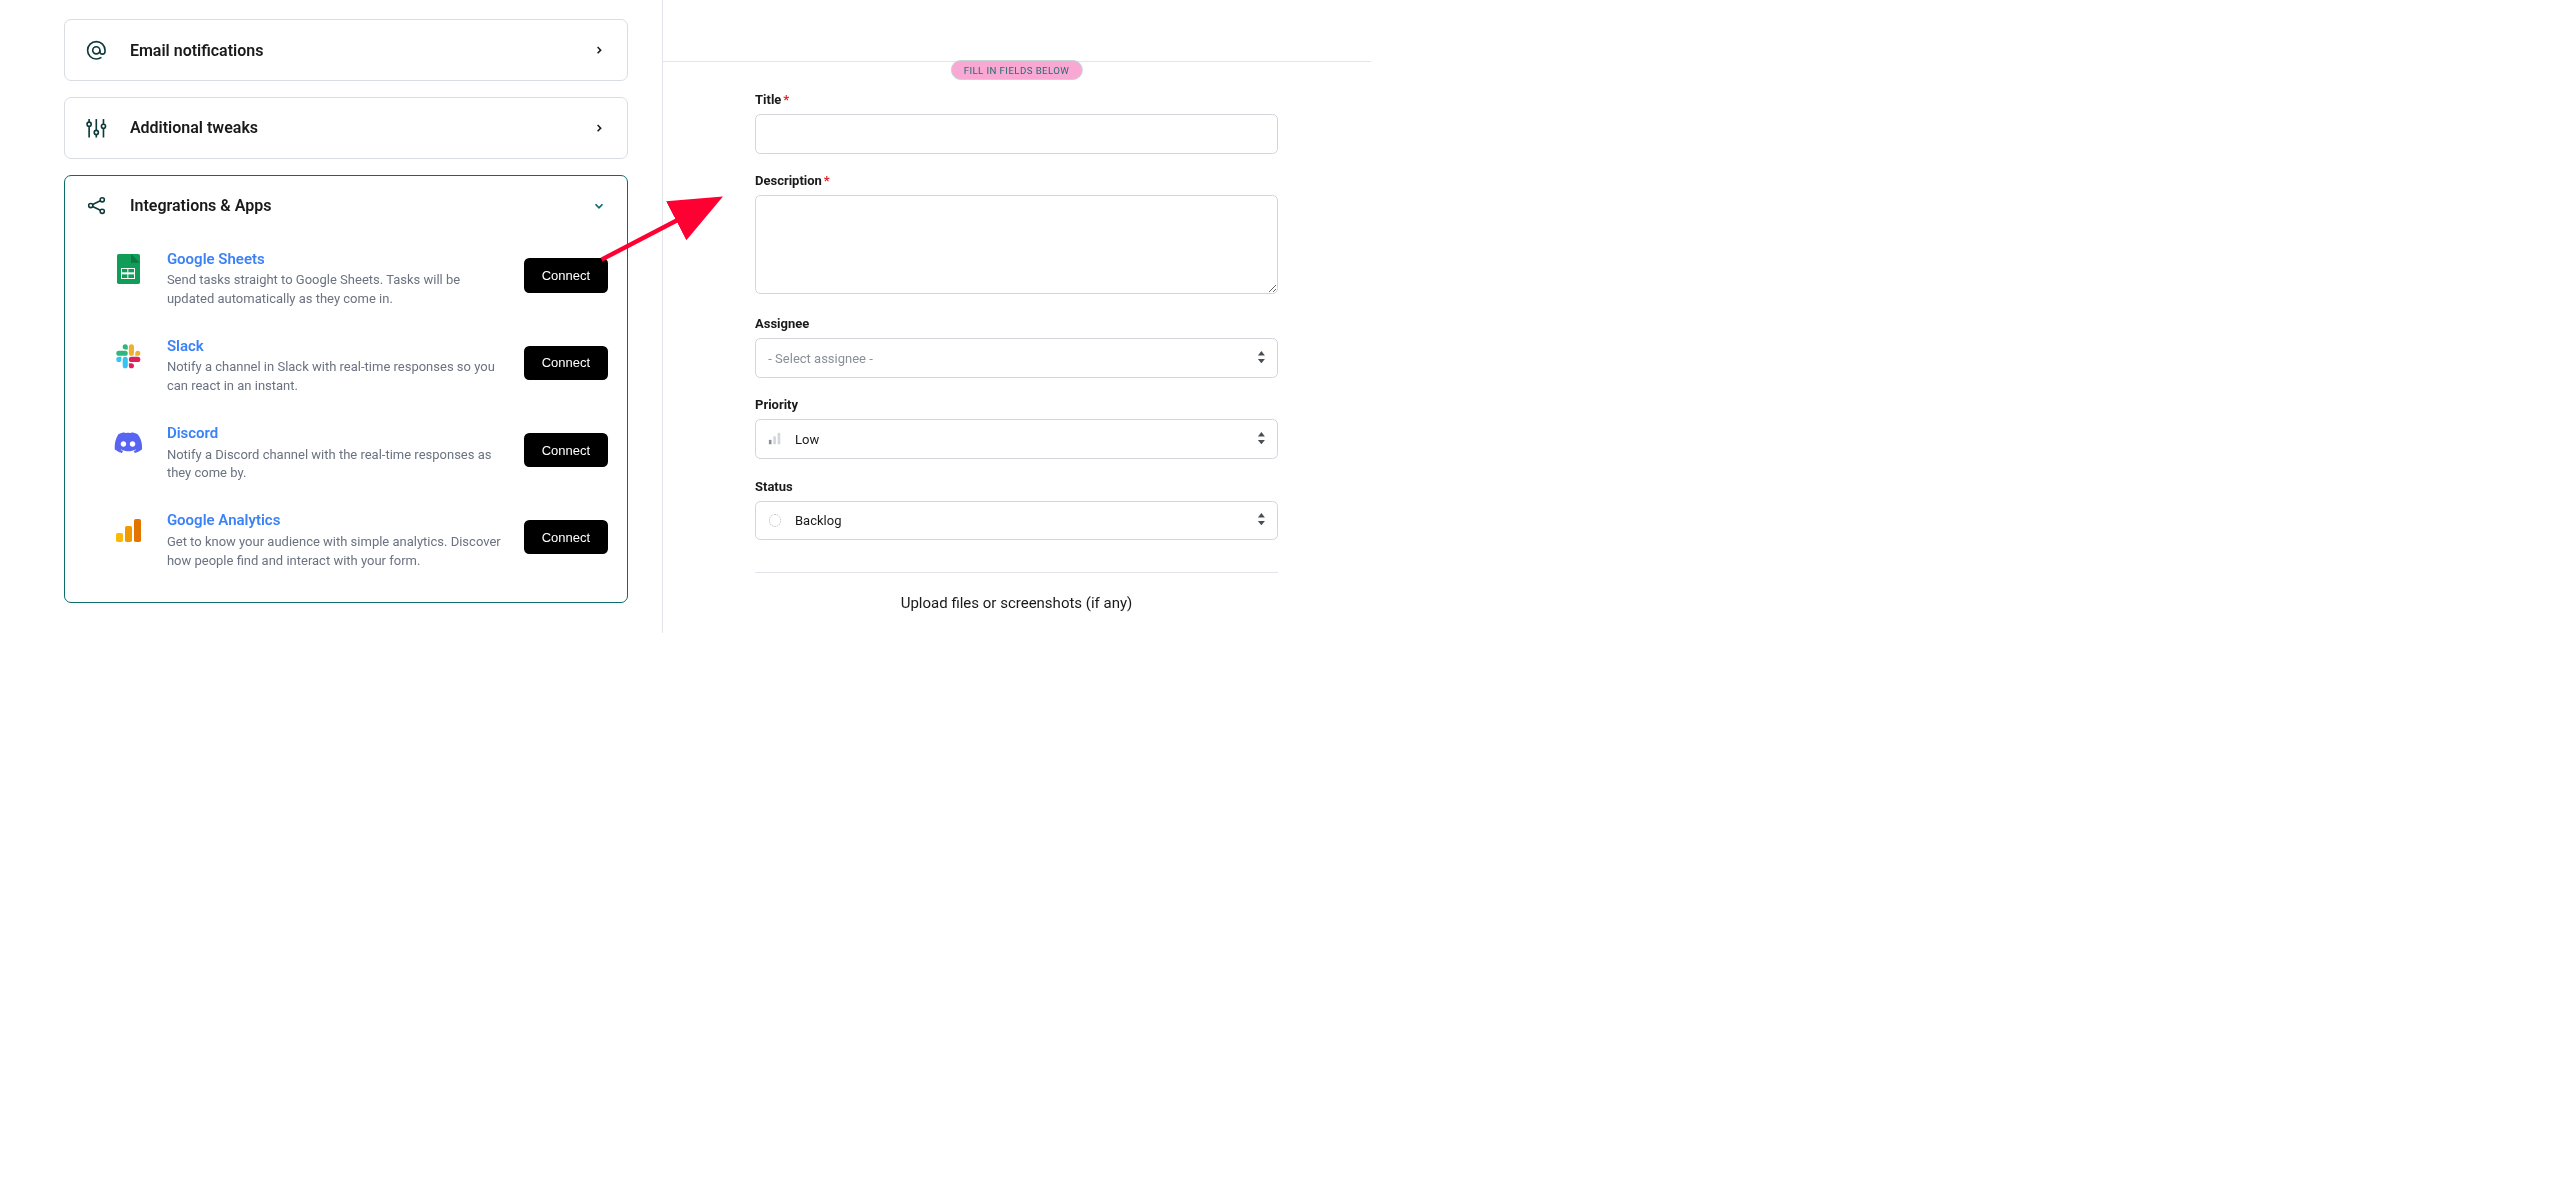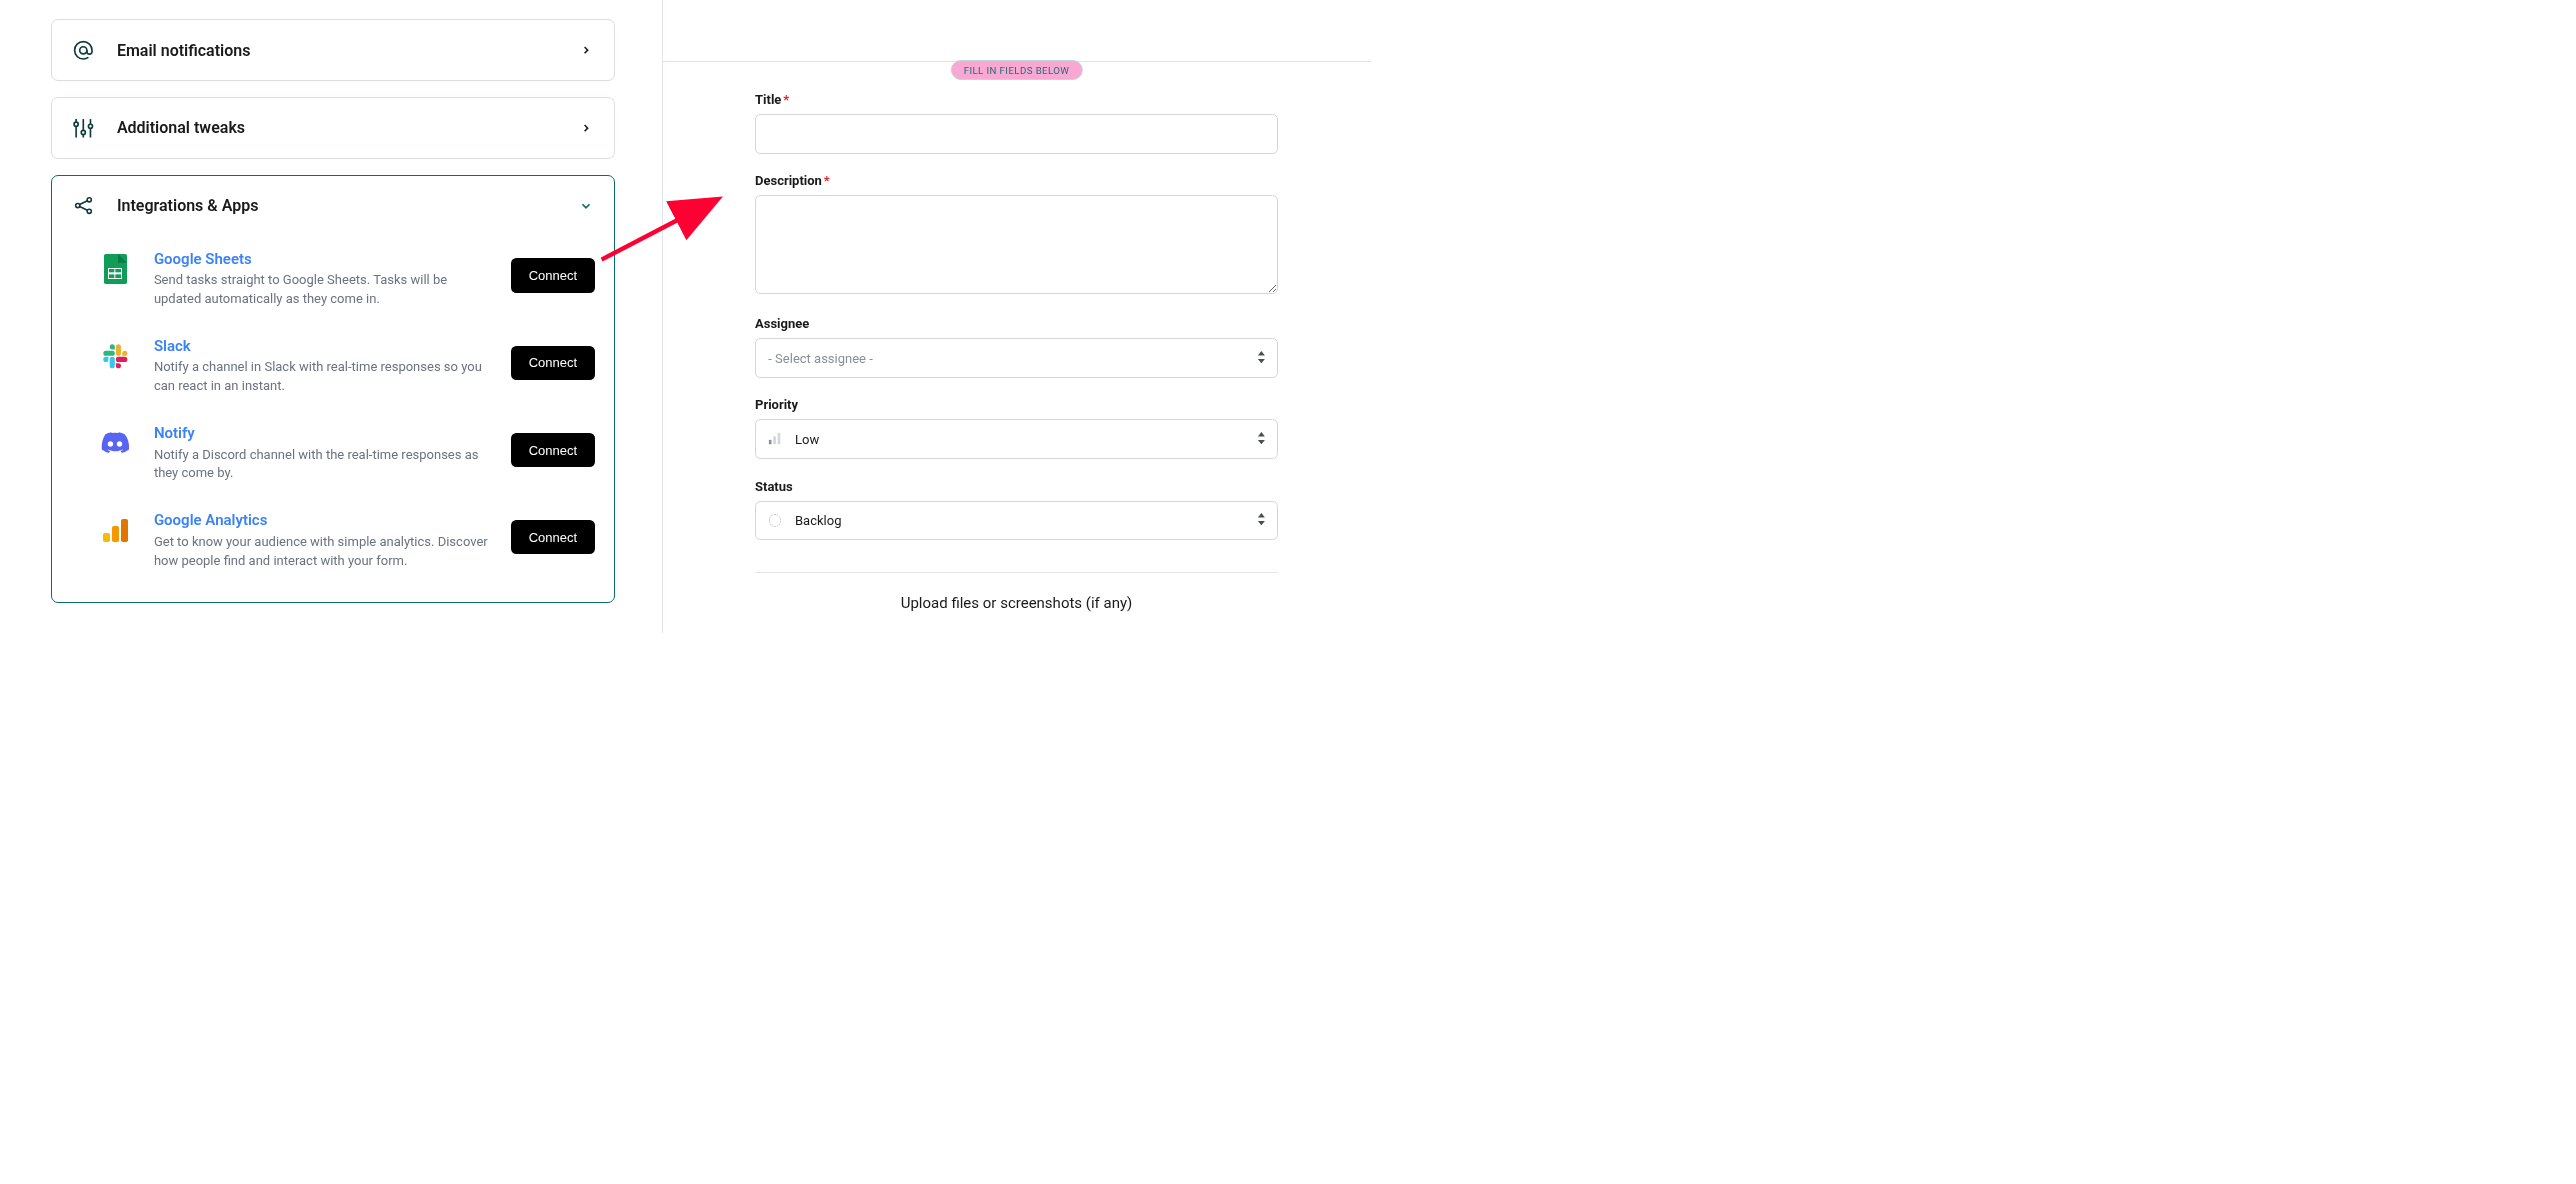--- a/index.html
+++ b/index.html
@@ -8,21 +8,21 @@
     background: #fff;
     color: #1a1a1a;
     width: 1371px;
     height: 633px;
     overflow: hidden;
     position: relative;
   }
 
   .left-panel {
     position: absolute;
-    left: 51px;
+    left: 64px;
     top: 19.3px;
     width: 564px;
   }
 
   .settings-card {
     border: 0.9px solid #d9dde1;
     border-radius: 7px;
     margin-bottom: 16px;
     background: #fff;
   }
@@ -406,21 +406,21 @@
         <button class="connect-btn">Connect</button>
       </div>
 
       <div class="integration-row">
         <div class="int-icon">
           <svg width="28" height="28" viewBox="0 0 71 55" fill="#5865F2">
             <path d="M60 5a59 59 0 0 0-15-5l-1 2a55 55 0 0 0-17 0l-1-2a59 59 0 0 0-15 5C3 18 1 31 2 44a60 60 0 0 0 18 9l3-5c-2-1-4-2-6-3l1-1c12 6 25 6 37 0l1 1c-2 1-4 2-6 3l3 5a60 60 0 0 0 18-9c1-15-2-28-11-39zM24 37c-4 0-7-3-7-7s3-7 7-7 7 3 7 7-3 7-7 7zm23 0c-4 0-7-3-7-7s3-7 7-7 7 3 7 7-3 7-7 7z"></path>
           </svg>
         </div>
         <div class="int-body">
-          <div class="int-title">Notify</div>
+          <div class="int-title">Discord</div>
           <div class="int-desc">Notify a Discord channel with the real-time responses as they come by.</div>
         </div>
         <button class="connect-btn">Connect</button>
       </div>
 
       <div class="integration-row">
         <div class="int-icon">
           <div class="ga-bars">
               <span></span>
               <span></span>

